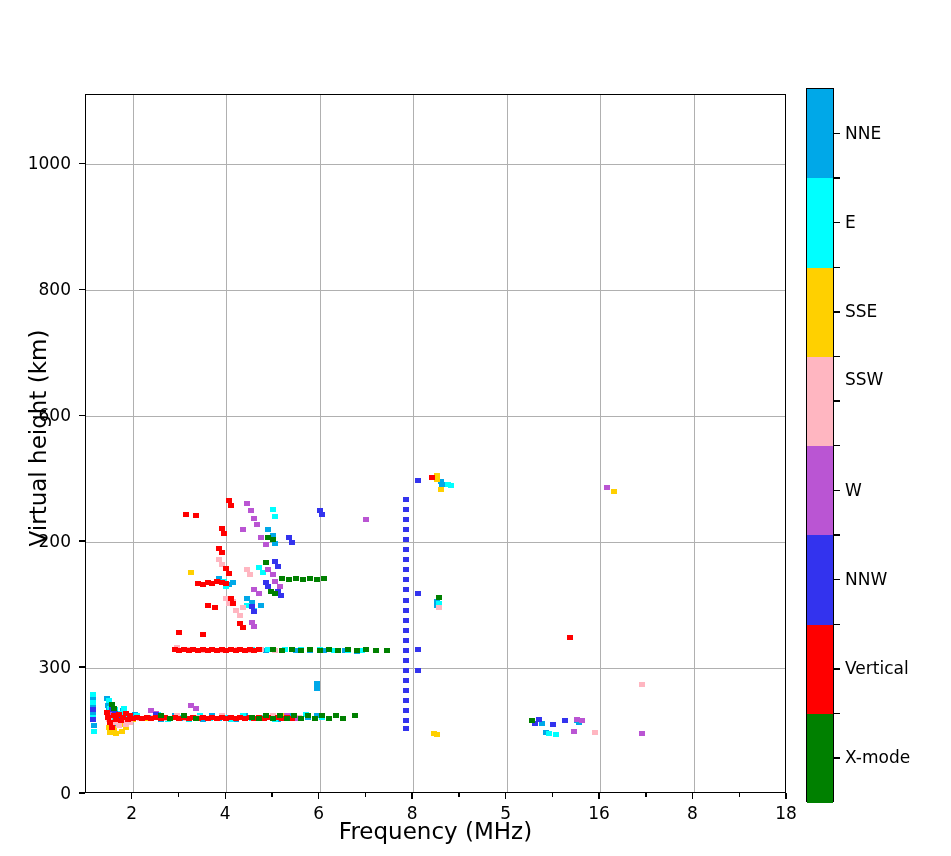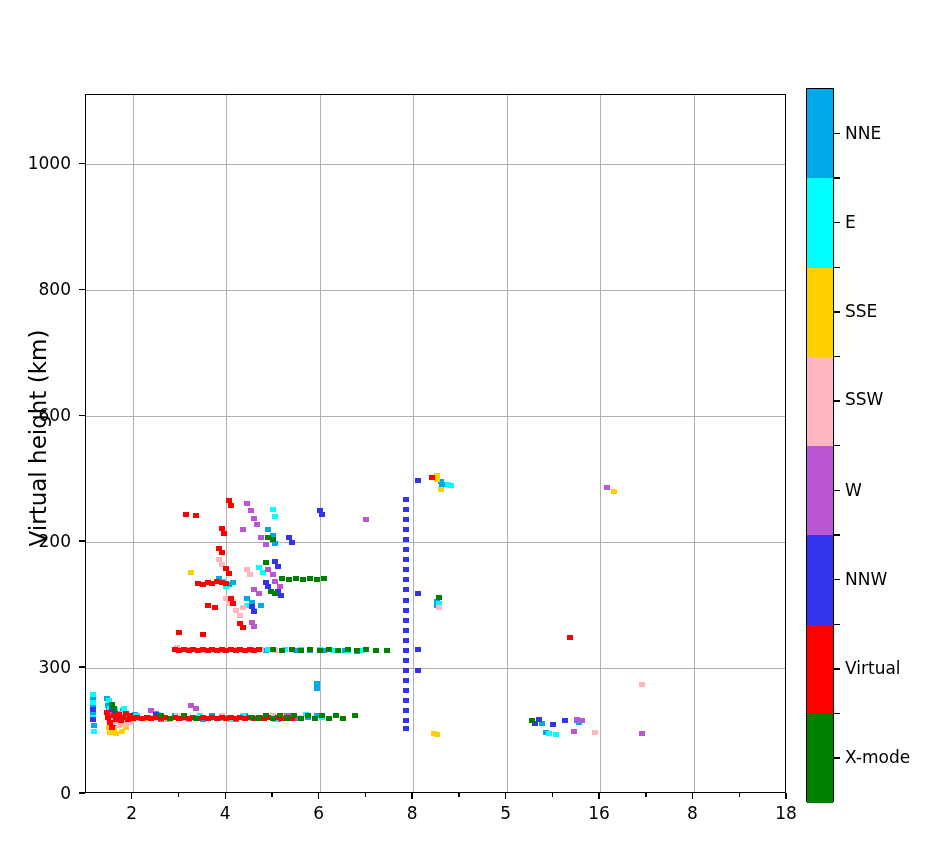--- a/index.html
+++ b/index.html
@@ -622,20 +622,21 @@
       <div class="tick-y" style="top: 540.458px; left: 79px; width: 6px;"></div>
       <div class="ticklabel-y" style="top: 541.108px; left: 7px; width: 64px;">200</div>
       <div class="tick-y" style="top: 414.512px; left: 79px; width: 6px;"></div>
       <div class="ticklabel-y" style="top: 415.162px; left: 7px; width: 64px;">600</div>
       <div class="tick-y" style="top: 288.566px; left: 79px; width: 6px;"></div>
       <div class="ticklabel-y" style="top: 289.216px; left: 7px; width: 64px;">800</div>
       <div class="tick-y" style="top: 162.62px; left: 79px; width: 6px;"></div>
       <div class="ticklabel-y" style="top: 163.27px; left: 7px; width: 64px;">1000</div>
     </div>
 
+  <div id="xlabel">Frequency (MHz)</div>
   <div id="ylabel">Virtual height (km)</div>
 
   <div id="colorbar-wrap">
       <div class="cb-seg" style="top: 0px; height: 89.25px; background: rgb(0, 168, 232);"></div>
       <div class="cb-seg" style="top: 89.25px; height: 89.25px; background: rgb(0, 255, 255);"></div>
       <div class="cb-seg" style="top: 178.5px; height: 89.25px; background: rgb(255, 208, 0);"></div>
       <div class="cb-seg" style="top: 267.75px; height: 89.25px; background: rgb(255, 182, 193);"></div>
       <div class="cb-seg" style="top: 357px; height: 89.25px; background: rgb(186, 85, 211);"></div>
       <div class="cb-seg" style="top: 446.25px; height: 89.25px; background: rgb(51, 51, 238);"></div>
       <div class="cb-seg" style="top: 535.5px; height: 89.25px; background: rgb(255, 0, 0);"></div>
@@ -645,28 +646,28 @@
       <div class="cb-tick" style="top: 132.625px;"></div>
       <div class="cb-label" style="top: 132.625px;">NNE</div>
       <div class="cb-tick" style="top: 177.25px;"></div>
       <div class="cb-tick" style="top: 221.875px;"></div>
       <div class="cb-label" style="top: 221.875px;">E</div>
       <div class="cb-tick" style="top: 266.5px;"></div>
       <div class="cb-tick" style="top: 311.125px;"></div>
       <div class="cb-label" style="top: 311.125px;">SSE</div>
       <div class="cb-tick" style="top: 355.75px;"></div>
       <div class="cb-tick" style="top: 400.375px;"></div>
-      <div class="cb-label" style="top: 399px;">SSW</div>
+      <div class="cb-label" style="top: 379px;">SSW</div>
       <div class="cb-tick" style="top: 445px;"></div>
       <div class="cb-tick" style="top: 489.625px;"></div>
       <div class="cb-label" style="top: 489.625px;">W</div>
       <div class="cb-tick" style="top: 534.25px;"></div>
       <div class="cb-tick" style="top: 578.875px;"></div>
       <div class="cb-label" style="top: 578.875px;">NNW</div>
       <div class="cb-tick" style="top: 623.5px;"></div>
       <div class="cb-tick" style="top: 668.125px;"></div>
-      <div class="cb-label" style="top: 668.125px;">Virtual</div>
+      <div class="cb-label" style="top: 668.125px;">Vertical</div>
       <div class="cb-tick" style="top: 712.75px;"></div>
       <div class="cb-tick" style="top: 757.375px;"></div>
       <div class="cb-label" style="top: 757.375px;">X-mode</div>
     </div>
 
 </div>
 
 </body></html>

